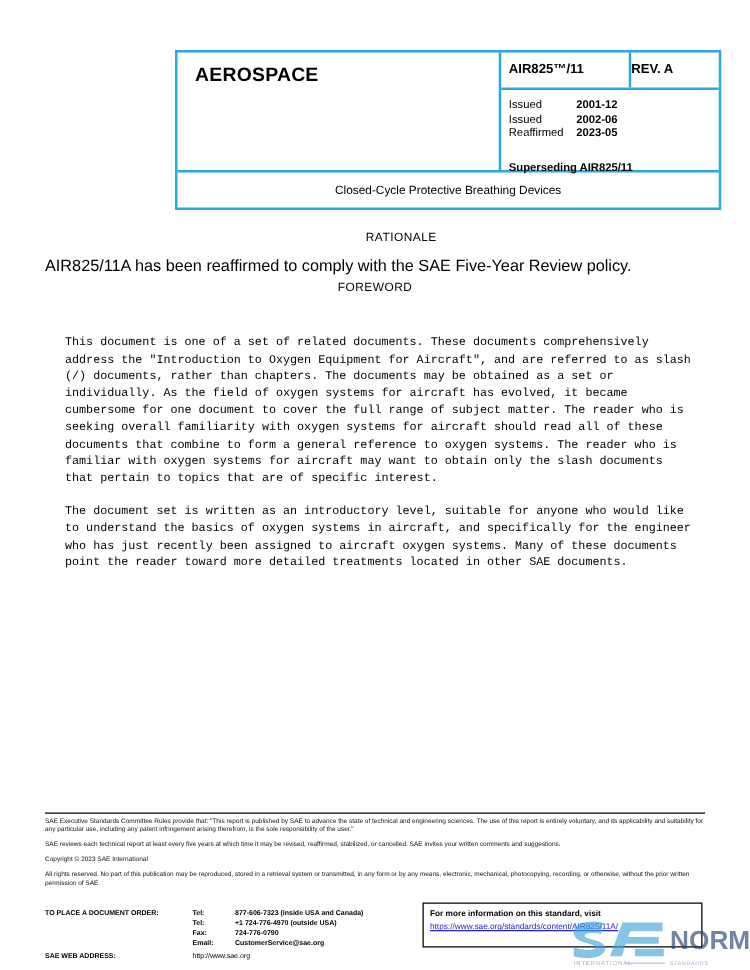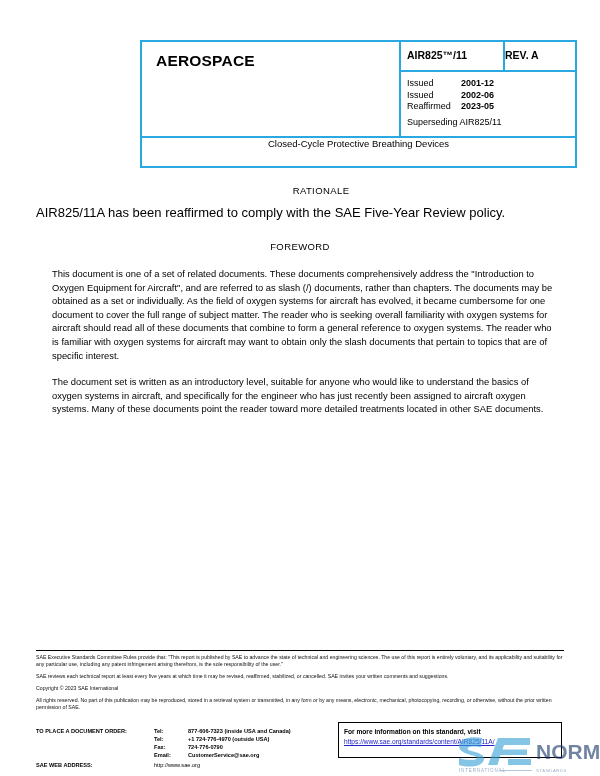--- a/index.html
+++ b/index.html
@@ -117,60 +117,62 @@
   .date-row { white-space: nowrap; }
   .date-label {
     display: inline-block;
     width: 54px;
   }
   .date-value {
     display: inline-block;
     font-weight: bold;
   }
   .superseding {
-    margin-top: 4px;
+    margin-top: 16px;
     font-size: 9px;
+    font-weight: bold;
   }
   .hdr-bottom {
     height: 28px;
     display: flex;
-    align-items: flex-start;
+    align-items: center;
     justify-content: center;
     font-size: 9.5px;
   }
 
   
   .section-head {
     position: absolute;
     width: 100%;
     text-align: center;
     font-size: 9.5px;
     letter-spacing: 0.4px;
   }
   #rationale-head { top: 185px; padding-left: 21px; }
-  #foreword-head { top: 241px; }
+  #foreword-head { top: 225px; }
 
   .rationale-text {
     position: absolute;
     left: 36px;
     top: 205px;
     font-size: 13px;
   }
 
   .foreword-body {
     position: absolute;
     left: 52px;
     top: 267px;
     width: 506px;
     font-size: 9.4px;
     line-height: 13.6px;
     text-align: left;
   }
   .foreword-body p {
     margin: 0 0 13px 0;
+    font-family: Liberation Mono, monospace;
   }
 
   
   .footer-rule {
     position: absolute;
     left: 36px;
     top: 650px;
     width: 528px;
     height: 1px;
     background: #000;

